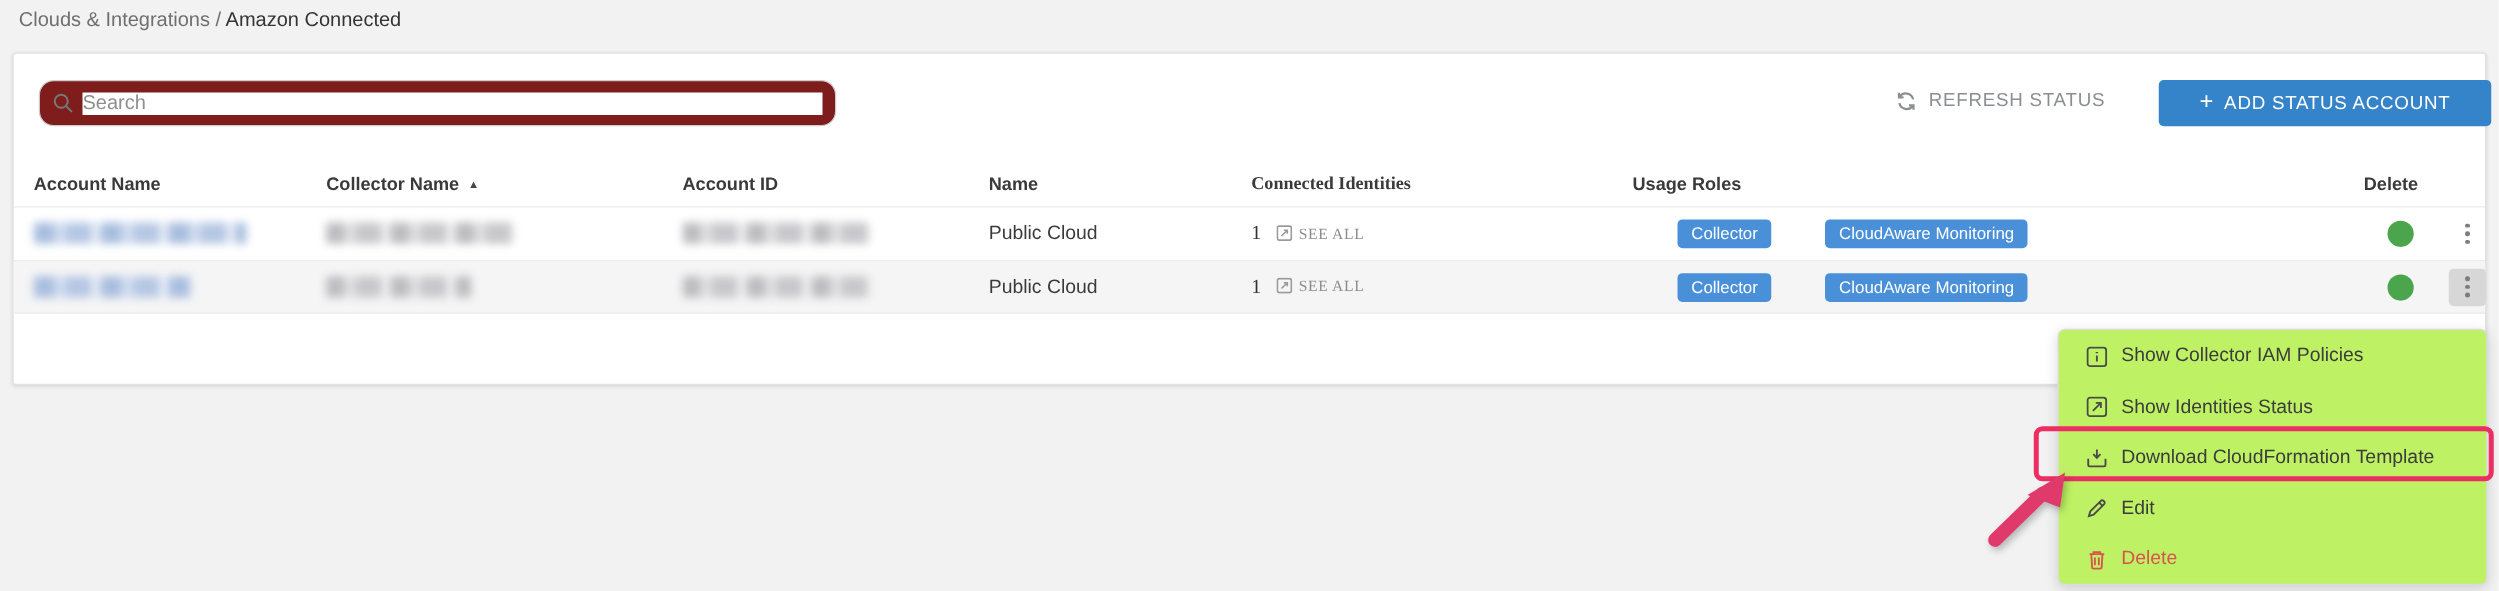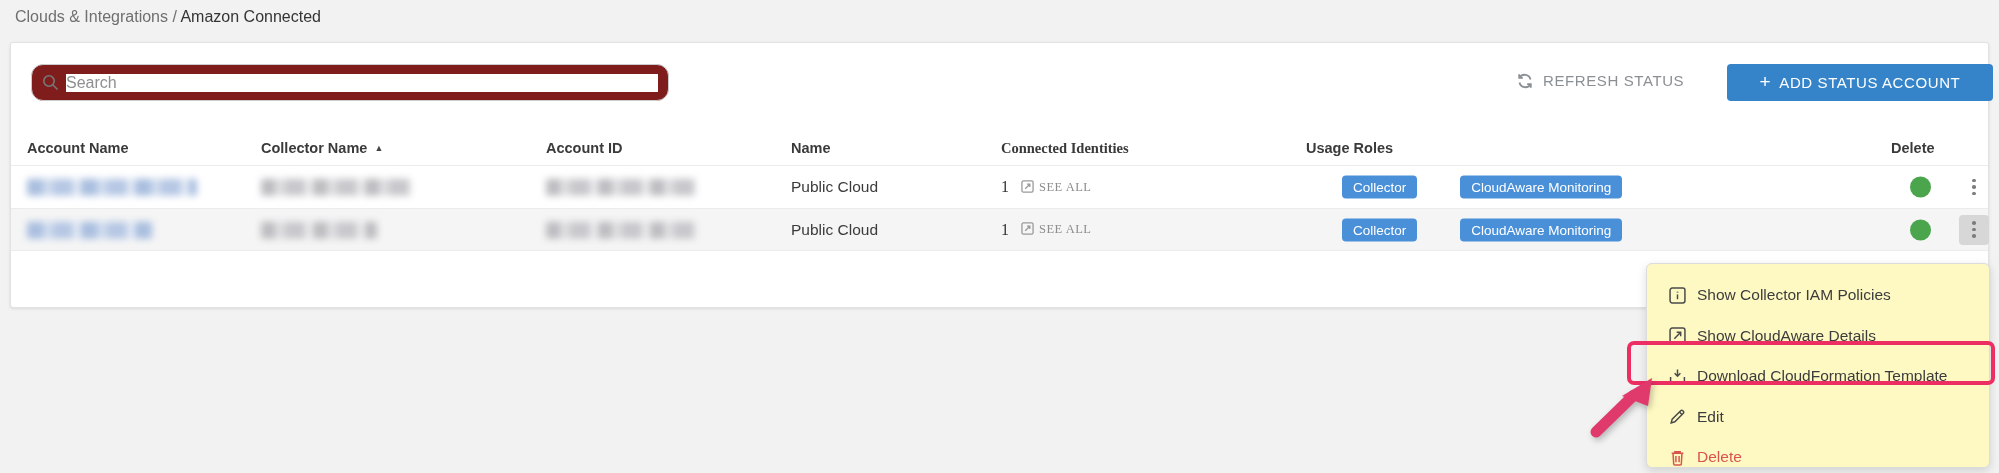--- a/index.html
+++ b/index.html
@@ -82,23 +82,23 @@
     position:absolute; left:1948px; top:50%; transform:translateY(-50%);
     width:30px; height:30px; border-radius:4px;
     display:flex; flex-direction:column; align-items:center; justify-content:center; gap:3px;
     cursor:pointer;
   }
   .kebab.active { background:#d7d7d7; }
   .kebab i { width:3.5px; height:3.5px; border-radius:50%; background:#7d7d7d; }
   
   .menu {
     position:absolute; left:1646px; top:263px; width:344px; height:205px;
-    background:#fef9c3; border:1px solid #dcdcdc; border-radius:6px;
+    background:#bef264; border:1px solid #dcdcdc; border-radius:6px;
     box-shadow:0 3px 10px rgba(0,0,0,.14);
-    padding-top:11px; z-index:5;
+    padding-top:1px; z-index:5;
   }
   .menu-item {
     height:40.5px; display:flex; align-items:center; gap:11px;
     padding-left:22px; font-size:15.5px; color:#3c3c3c; cursor:pointer; white-space:nowrap;
   }
   .menu-item svg { stroke:#4a4a4a; flex:0 0 auto; }
   .menu-item.danger { color:#d9534f; }
   .menu-item.danger svg { stroke:#d9534f; }
   
   .hl-rect {
@@ -220,21 +220,21 @@
         <line x1="8" y1="7" x2="8" y2="11.5"></line>
         <line x1="8" y1="4.4" x2="8" y2="5.2" stroke-width="1.8"></line>
     </svg>
     <span>Show Collector IAM Policies</span>
   </div>
   <div class="menu-item">
     <svg width="17" height="17" viewBox="0 0 16 16" fill="none" stroke-width="1.4">
       <rect x="1" y="1" width="14" height="14" rx="2"></rect>
         <path d="M5 11 L11 5 M7.2 5 h3.8 v3.8"></path>
     </svg>
-    <span>Show CloudAware Details</span>
+    <span>Show Identities Status</span>
   </div>
   <div class="menu-item">
     <svg width="17" height="17" viewBox="0 0 16 16" fill="none" stroke-width="1.4">
       <path d="M8 1.5 v6 M5.3 5 L8 7.8 L10.7 5"></path>
         <path d="M1.5 8.5 v4.5 a1.2 1.2 0 0 0 1.2 1.2 h10.6 a1.2 1.2 0 0 0 1.2 -1.2 v-4.5"></path>
     </svg>
     <span>Download CloudFormation Template</span>
   </div>
   <div class="menu-item">
     <svg width="17" height="17" viewBox="0 0 16 16" fill="none" stroke-width="1.4">

